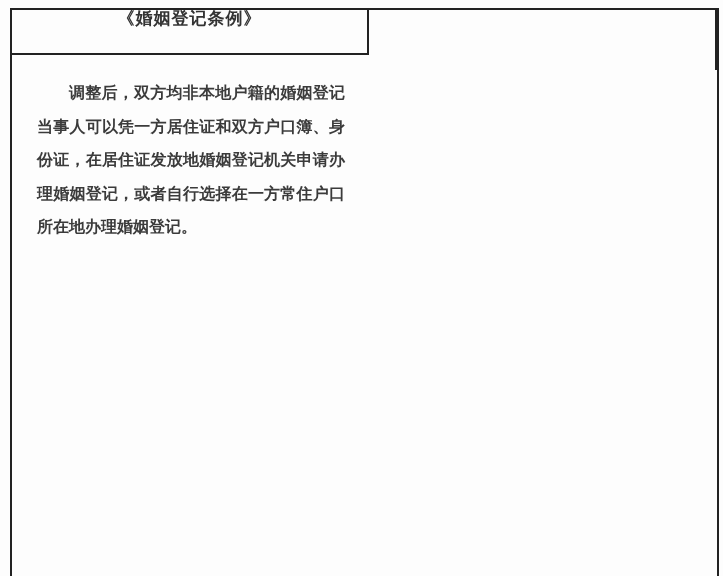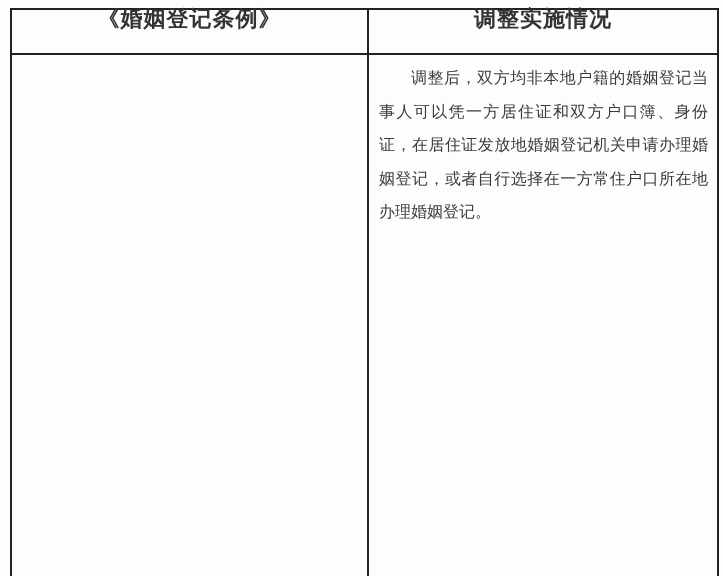--- a/index.html
+++ b/index.html
@@ -40,33 +40,34 @@
   .col-divider {
     border-right: 2px solid #222222;
   }
   .header-cell {
     border-bottom: 2px solid #222222;
     display: flex;
     align-items: center;
     justify-content: center;
     padding-bottom: 26px;
     font-weight: bold;
-    font-size: 22px;
+    font-size: 17px;
     letter-spacing: 1px;
     color: #333333;
   }
   .body-cell {
     font-size: 16px;
     line-height: 33.5px;
     text-align: justify;
     color: #3b3b3b;
   }
   .body-cell p {
-    margin: 0;
+    margin: 15px;
     text-indent: 2em;
+    font-weight: bold;
   }
   .left-body {
     display: flex;
     flex-direction: column;
     justify-content: center;
     padding: 0 12px 60px 12px;
   }
   .right-body {
     padding: 6px 9px 0 10px;
   }
@@ -74,23 +75,20 @@
 </head>
 <body>
 
 <div class="page">
   <div class="doc-table">
 
     <div class="cell header-cell col-divider">
       <span>《婚姻登记条例》</span>
     </div>
 
-    <div class="cell header-cell">
-      <span>调整实施情况</span>
-    </div>
 
     <div class="cell body-cell left-body col-divider">
     </div>
 
     <div class="cell body-cell right-body">
       <p>调整后，双方均非本地户籍的婚姻登记当事人可以凭一方居住证和双方户口簿、身份证，在居住证发放地婚姻登记机关申请办理婚姻登记，或者自行选择在一方常住户口所在地办理婚姻登记。</p>
     </div>
 
   </div>
 </div>

